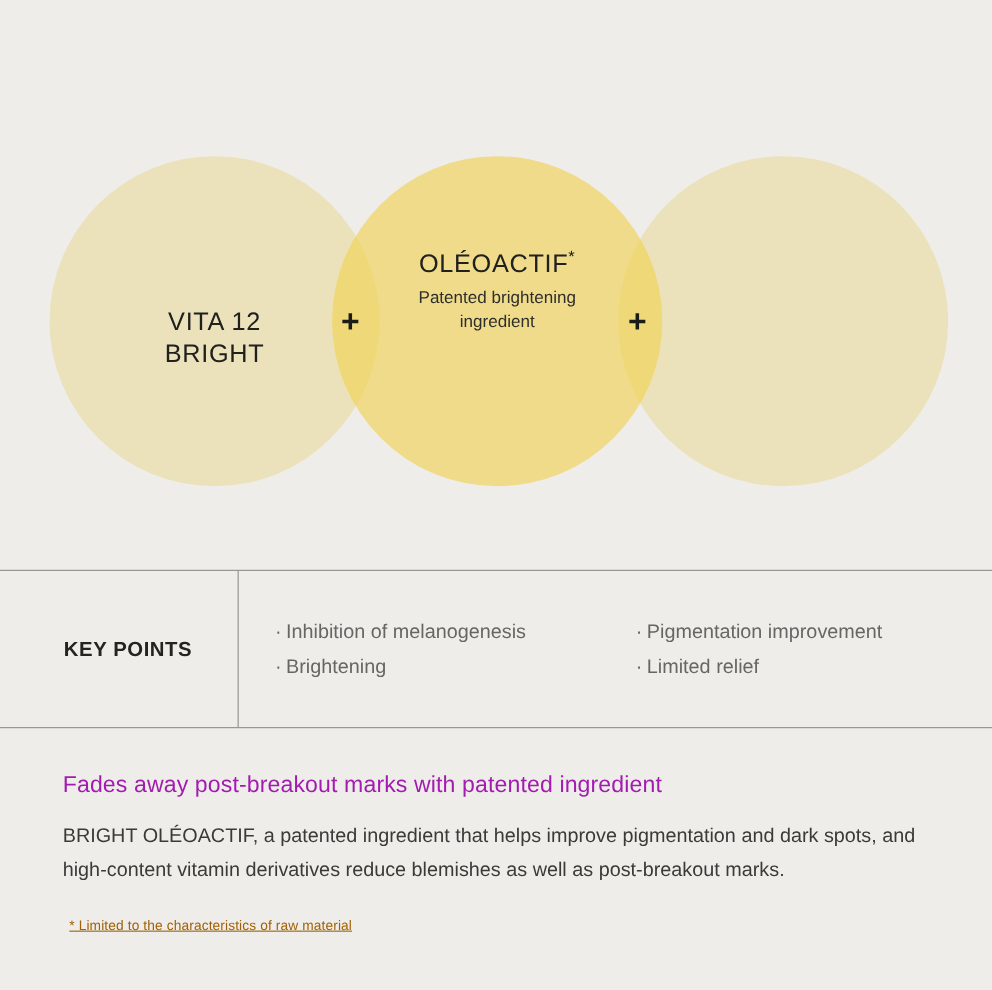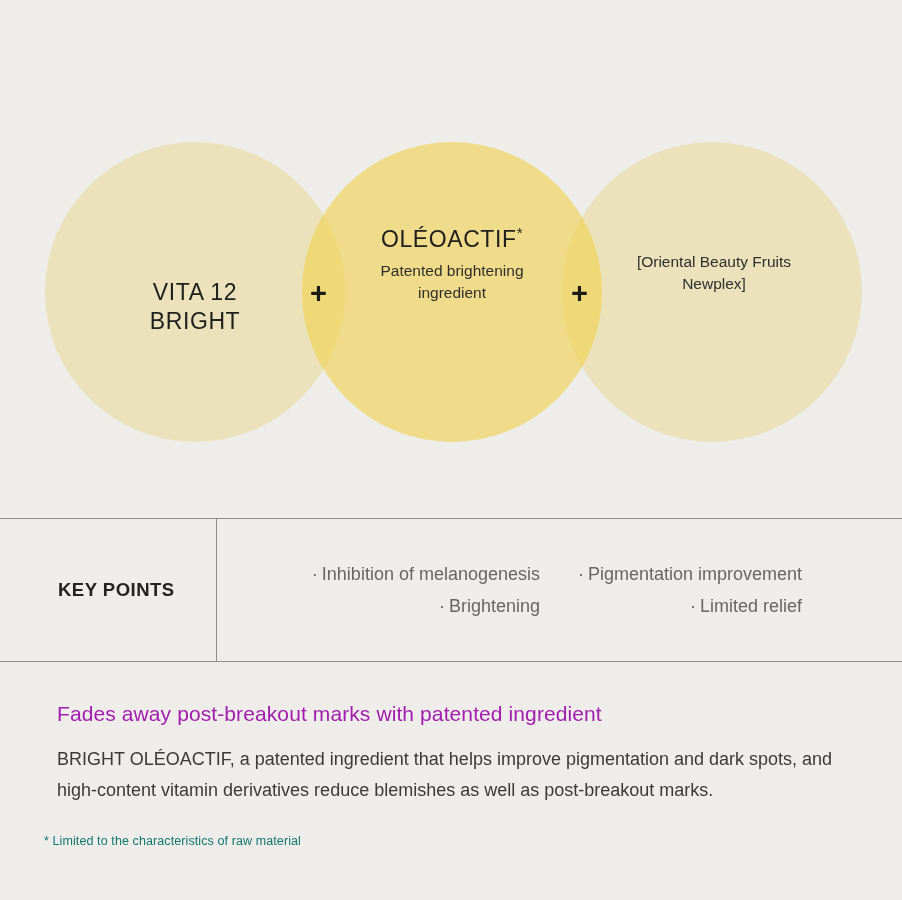--- a/index.html
+++ b/index.html
@@ -90,21 +90,20 @@
   .keypoints {
     position: absolute;
     left: 0;
     top: 518px;
     width: 902px;
     height: 144px;
     border-top: 1.5px solid #8d8d8a;
     border-bottom: 1.5px solid #8d8d8a;
     box-sizing: border-box;
     display: flex;
-    text-align: right;
   }
   .kp-label-cell {
     width: 216px;
     flex: 0 0 216px;
     display: flex;
     align-items: center;
     padding-left: 58px;
     box-sizing: border-box;
   }
   .kp-label-cell .kp-label {
@@ -162,25 +161,26 @@
     position: absolute;
     left: 57px;
     top: 82px;
     width: 800px;
     font-size: 18px;
     line-height: 1.72;
     color: #3a3a37;
   }
   .footnote {
     position: absolute;
-    left: 44px;
+    left: 63px;
     top: 172px;
     font-size: 12.5px;
-    color: #0f766e;
+    color: #a16207;
     letter-spacing: 0.1px;
+    text-decoration: underline;
   }
 </style>
 </head>
 <body>
 
 <div class="venn-stage">
 
   <svg class="venn-svg" viewBox="0 0 902 505">
 
     <circle cx="195" cy="292" r="150" fill="#ebe2bc"></circle>
@@ -212,21 +212,20 @@
   <div class="plus-sign" id="plus-1">+</div>
 
   <div class="venn-label" id="label-mid">
     <div class="title"><span>OLÉOACTIF</span><span class="star">*</span></div>
     <div class="sub">Patented brightening ingredient</div>
   </div>
 
   <div class="plus-sign" id="plus-2">+</div>
 
   <div class="venn-label" id="label-right">
-    <div class="sub">[Oriental Beauty Fruits Newplex]</div>
   </div>
 </div>
 
 <div class="keypoints">
   <div class="kp-label-cell">
     <span class="kp-label">KEY POINTS</span>
   </div>
   <div class="kp-list-cell">
     <div class="kp-cols">
       <div class="kp-col col-a">

